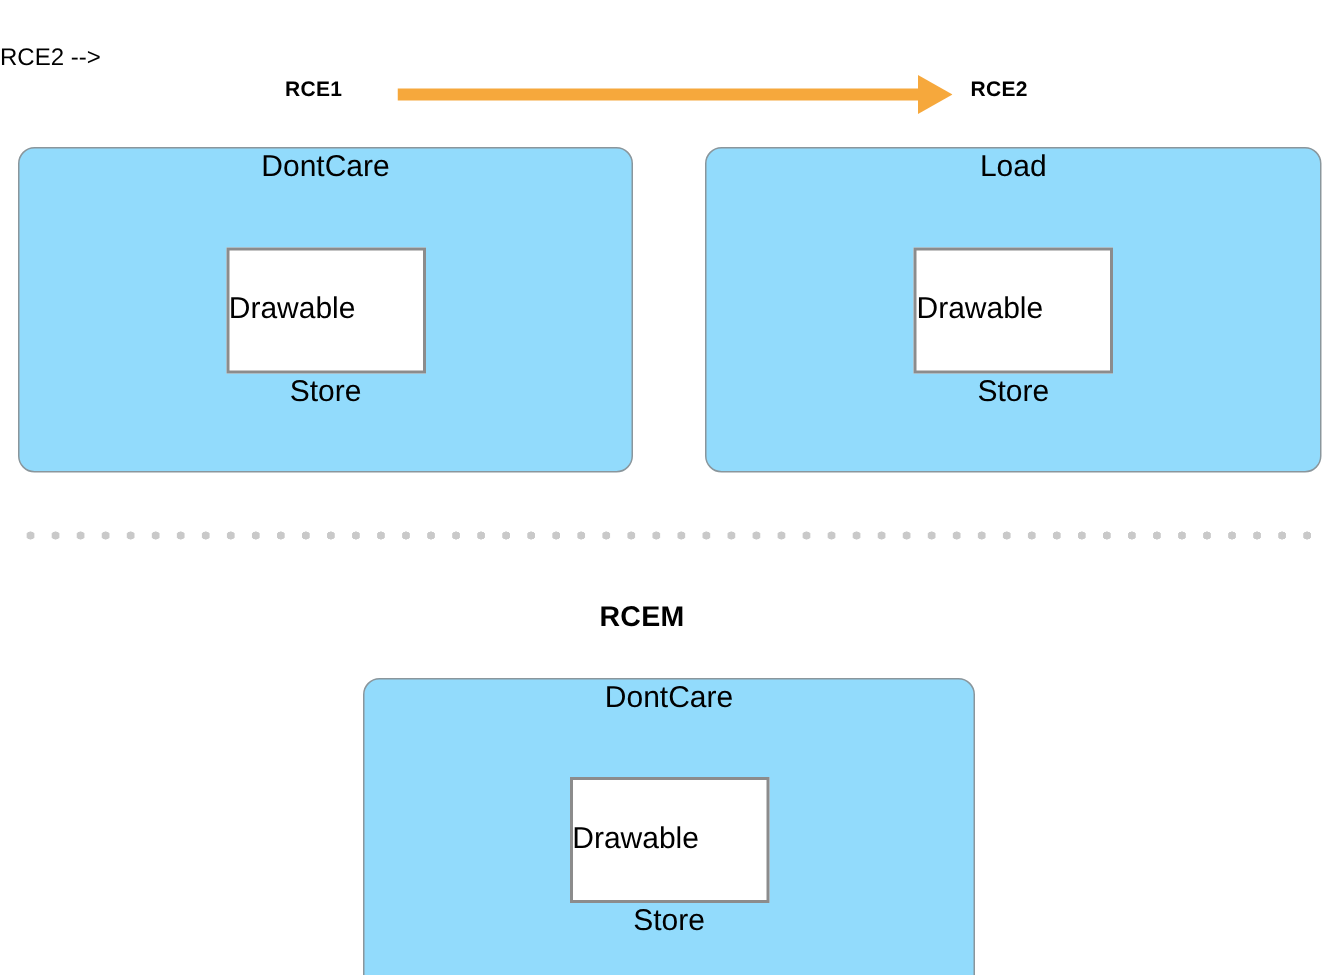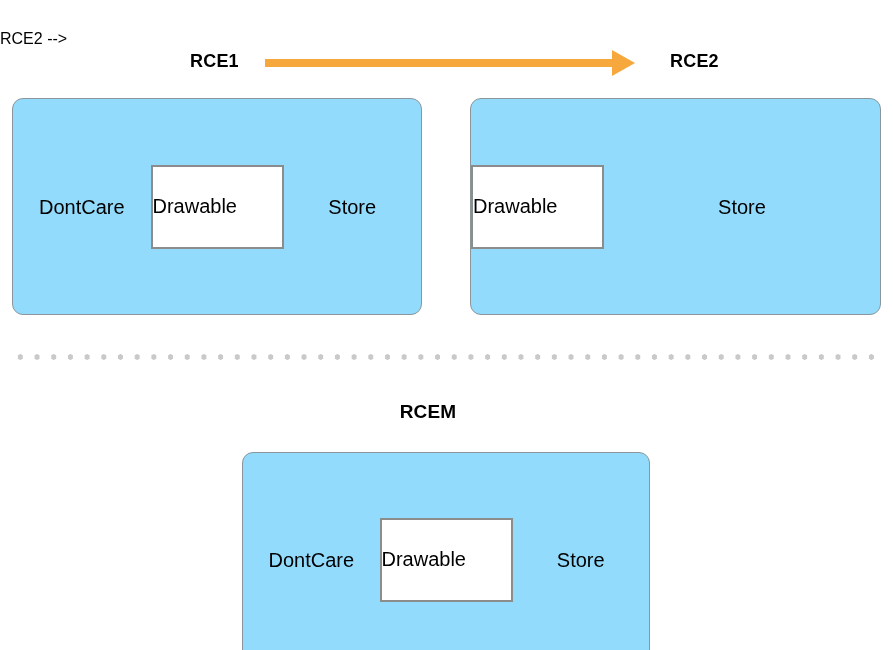--- a/index.html
+++ b/index.html
@@ -21,27 +21,27 @@
     position: relative;
     width: 893px;
     height: 650px;
     background: #ffffff;
     overflow: hidden;
     margin-top: 30px;
   }
   .header-label {
     position: absolute;
     top: 21px;
-    font-size: 18px;
+    font-size: 14px;
     font-weight: bold;
     letter-spacing: 0.2px;
     white-space: nowrap;
   }
   .label-rce1 { left: 190px; }
-  .label-rce2 { left: 670px; }
+  .label-rce2 { left: 647px; }
   .label-rcem {
     position: absolute;
     left: 224px;
     top: 371px;
     width: 408px;
     text-align: center;
     font-size: 19px;
     font-weight: bold;
     letter-spacing: 0.2px;
   }
@@ -50,21 +50,21 @@
     left: 265px;
     top: 19px;
     display: block;
   }
   .pass-box {
     position: absolute;
     background: var(--pass-fill);
     border: 1.5px solid var(--pass-border);
     border-radius: 11px;
     display: flex;
-    flex-direction: row;
+    flex-direction: column;
     align-items: center;
   }
   .pos-rce1 { left: 12px;  top: 68px;  width: 410px; height: 217px; }
   .pos-rce2 { left: 470px; top: 68px;  width: 411px; height: 217px; }
   .pos-rcem { left: 242px; top: 422px; width: 408px; height: 215px; }
   .action-label {
     flex: 1;
     text-align: center;
     font-size: 20px;
     line-height: 1.2;
@@ -115,20 +115,21 @@
   <div class="pass-box pos-rce1">
     <span class="action-label">DontCare</span>
     <div class="drawable-box">
       <span>Drawable</span>
     </div>
     <span class="action-label">Store</span>
   </div>
 
   
   <div class="pass-box pos-rce2">
+    <span class="action-label">Load</span>
     <div class="drawable-box">
       <span>Drawable</span>
     </div>
     <span class="action-label">Store</span>
   </div>
 
   
   <div class="dotted-separator"></div>
 
   

